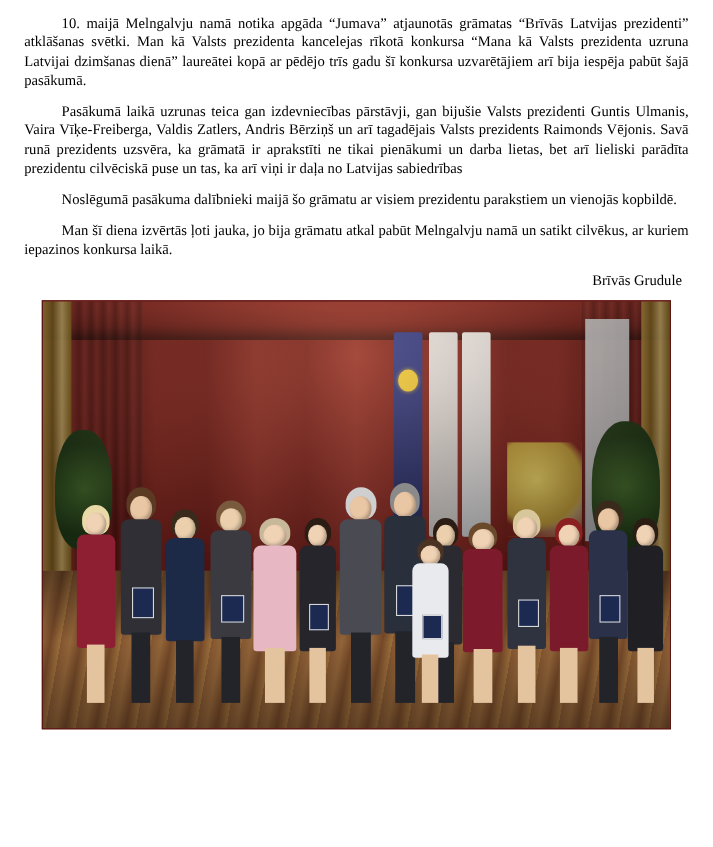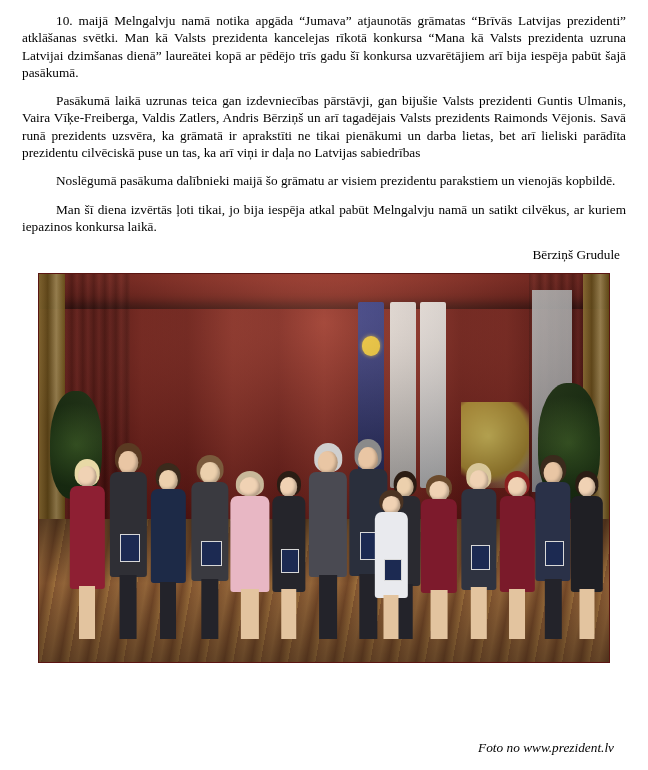--- a/index.html
+++ b/index.html
@@ -183,23 +183,23 @@
   .caption .url { font-style: italic; }
 </style>
 </head>
 <body>
 
 <div class="page">
 
   <p class="para">10. maijā Melngalvju namā notika apgāda “Jumava” atjaunotās grāmatas “Brīvās Latvijas prezidenti” atklāšanas svētki. Man kā Valsts prezidenta kancelejas rīkotā konkursa “Mana kā Valsts prezidenta uzruna Latvijai dzimšanas dienā” laureātei kopā ar pēdējo trīs gadu šī konkursa uzvarētājiem arī bija iespēja pabūt šajā pasākumā.</p>
   <p class="para">Pasākumā laikā uzrunas teica gan izdevniecības pārstāvji, gan bijušie Valsts prezidenti Guntis Ulmanis, Vaira Vīķe-Freiberga, Valdis Zatlers, Andris Bērziņš un arī tagadējais Valsts prezidents Raimonds Vējonis. Savā runā prezidents uzsvēra, ka grāmatā ir aprakstīti ne tikai pienākumi un darba lietas, bet arī lieliski parādīta prezidentu cilvēciskā puse un tas, ka arī viņi ir daļa no Latvijas sabiedrības</p>
   <p class="para">Noslēgumā pasākuma dalībnieki maijā šo grāmatu ar visiem prezidentu parakstiem un vienojās kopbildē.</p>
-  <p class="para">Man šī diena izvērtās ļoti tikai, jo bija iespēja atkal pabūt Melngalvju namā un satikt cilvēkus, ar kuriem iepazinos konkursa laikā.</p>
-
-  <div class="byline">Bērziņš Grudule</div>
+  <p class="para">Man šī diena izvērtās ļoti jauka, jo bija grāmatu atkal pabūt Melngalvju namā un satikt cilvēkus, ar kuriem iepazinos konkursa laikā.</p>
+
+  <div class="byline">Brīvās Grudule</div>
 
   <div class="photo-wrap">
     <div class="photo">
       <div class="ph-wall"></div>
       <div class="ph-valance"></div>
       <div class="ph-curtain l"></div>
       <div class="ph-curtain r"></div>
       <div class="ph-gold-l"></div>
       <div class="ph-gold-r"></div>
       <div class="ph-window"></div>
@@ -308,17 +308,14 @@
           <div class="person" style="left: 92.8%; width: 6.6%; height: 43%;">
             <div class="hair" style="width: 62%; height: 15%; top: -1%; background: rgb(43, 29, 20);"></div>
             <div class="head" style="width: 46%; height: 12%; top: 3%; background: rgb(240, 210, 180);"></div>
             <div class="body" style="width: 86%; height: 58%; top: 14%; background: rgb(31, 31, 36);"></div>
             <div class="legs" style="width: 40%; height: 30%; bottom: 0px; background: rgb(227, 196, 159);"></div>
           </div>
         </div>
     </div>
   </div>
 
-  <div class="caption">
-    <span>Foto no </span><span class="url">www.prezident.lv</span>
-  </div>
 
 </div>
 
 </body></html>

